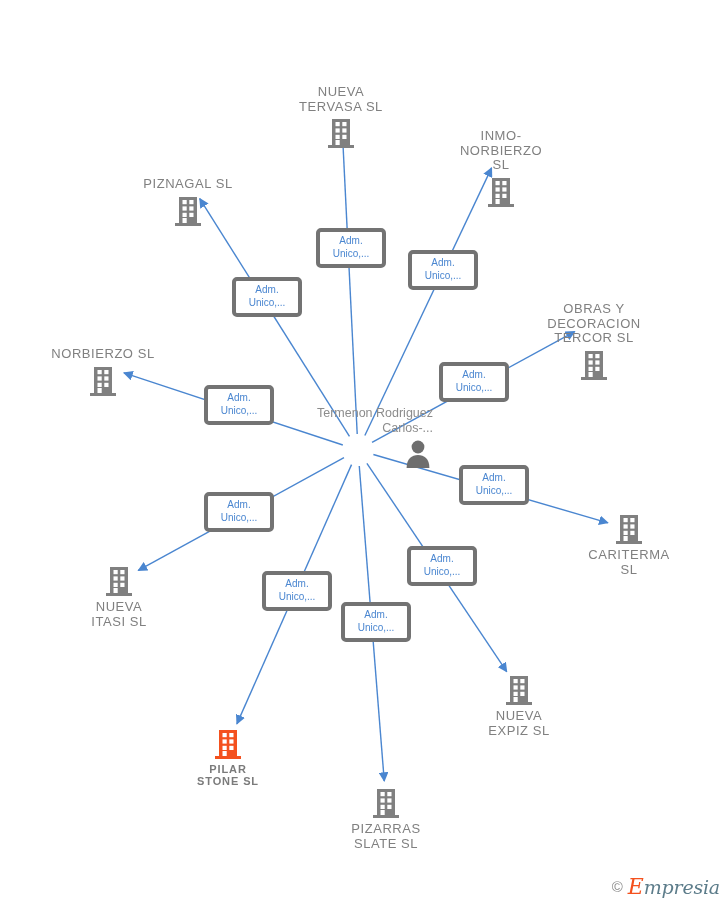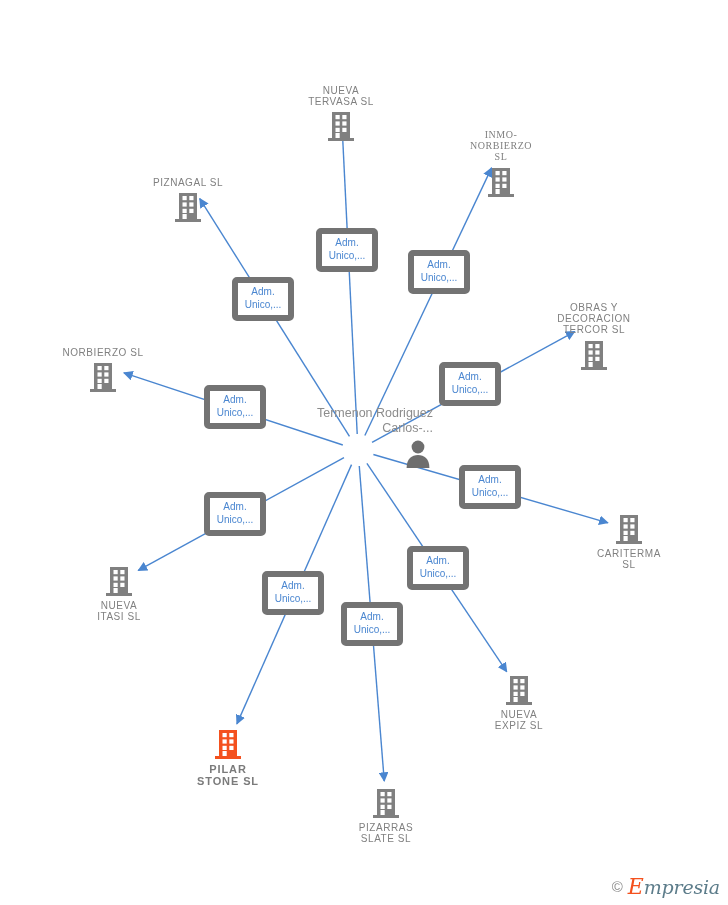--- a/index.html
+++ b/index.html
@@ -31,21 +31,21 @@
     margin-left: -65px;
     text-align: center;
     line-height: 1.12;
   }
   .node .glyph {
     display: block;
     line-height: 0;
   }
   .node .node-label {
     display: block;
-    font-size: 10px;
+    font-size: 13px;
     letter-spacing: 0.55px;
     color: #808080;
     white-space: pre-line;
   }
   .node.label-above .node-label { margin-bottom: 3px; }
   .node.label-below .node-label { margin-top: 3px; }
 
   .node.focal .node-label {
     font-weight: bold;
     color: #7b7b7b;
@@ -66,25 +66,25 @@
     color: #8c8c8c;
     line-height: 1.18;
     white-space: pre-line;
     margin-bottom: 2px;
   }
 
   
   .edge-label {
     position: absolute;
     box-sizing: border-box;
-    width: 62px;
+    width: 70px;
     margin-left: -31px;
     margin-top: -20px;
     padding: 3px 2px 4px;
-    border: 6px solid #737373;
+    border: 4px solid #737373;
     border-radius: 5px;
     background: #ffffff;
     color: #4a86d0;
     font-size: 10px;
     line-height: 1.25;
     text-align: center;
     white-space: pre-line;
   }
 
   
@@ -160,21 +160,21 @@
           <rect x="2" y="28" width="26" height="3" fill="#808080"></rect>
           <rect x="9.5" y="5" width="4.2" height="4.2" fill="#ffffff"></rect>
           <rect x="16.3" y="5" width="4.2" height="4.2" fill="#ffffff"></rect>
           <rect x="9.5" y="11.4" width="4.2" height="4.2" fill="#ffffff"></rect>
           <rect x="16.3" y="11.4" width="4.2" height="4.2" fill="#ffffff"></rect>
           <rect x="9.5" y="17.8" width="4.2" height="4.2" fill="#ffffff"></rect>
           <rect x="16.3" y="17.8" width="4.2" height="4.2" fill="#ffffff"></rect>
           <rect x="9.5" y="23" width="4.2" height="5" fill="#ffffff"></rect>
         </svg></span>
     </div>
-    <div class="node label-above" style="left: 501px; top: 129px; font-family: Liberation Serif, serif;">
+    <div class="node label-above" style="left: 501px; top: 129px;">
       <span class="node-label">INMO-
 NORBIERZO
 SL</span>
       <span class="glyph"><svg width="30" height="32" viewBox="0 0 30 32" xmlns="http://www.w3.org/2000/svg">
           <rect x="6" y="2" width="18" height="26" fill="#808080"></rect>
           <rect x="2" y="28" width="26" height="3" fill="#808080"></rect>
           <rect x="9.5" y="5" width="4.2" height="4.2" fill="#ffffff"></rect>
           <rect x="16.3" y="5" width="4.2" height="4.2" fill="#ffffff"></rect>
           <rect x="9.5" y="11.4" width="4.2" height="4.2" fill="#ffffff"></rect>
           <rect x="16.3" y="11.4" width="4.2" height="4.2" fill="#ffffff"></rect>

